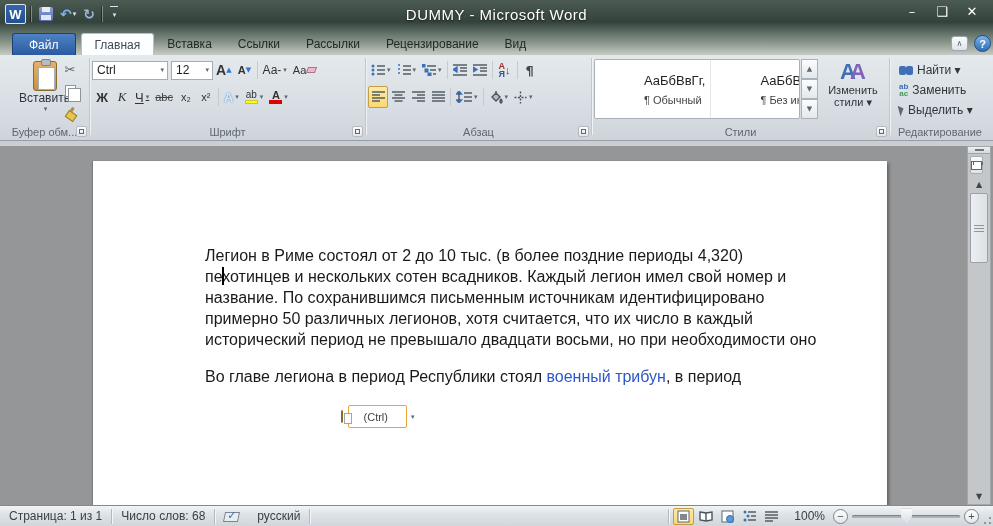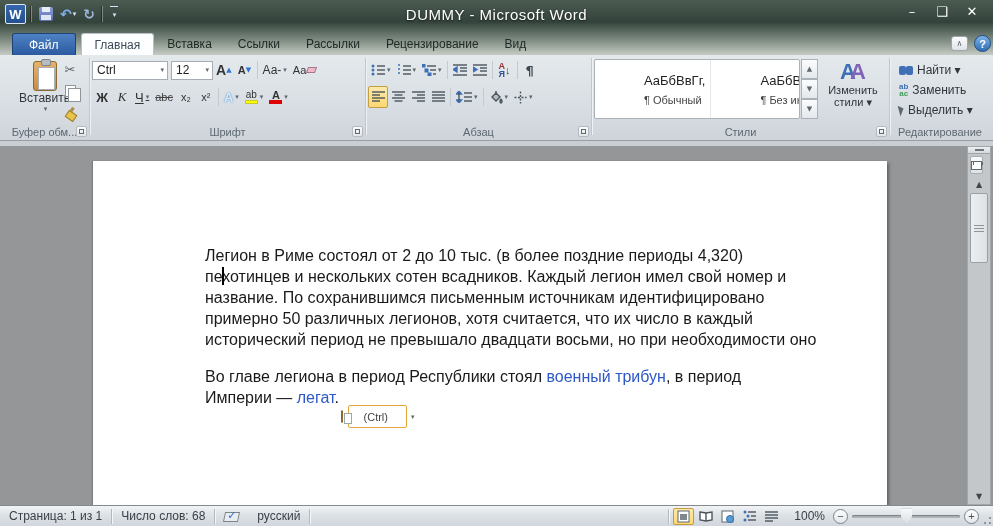--- a/index.html
+++ b/index.html
@@ -531,23 +531,20 @@
           <div class="doc-line">Легион в Риме состоял от 2 до 10 тыс. (в более поздние периоды 4,320)</div>
           <div class="doc-line">пехотинцев и нескольких сотен всадников. Каждый легион имел свой номер и</div>
           <div class="doc-line">название. По сохранившимся письменным источникам идентифицировано</div>
           <div class="doc-line">примерно 50 различных легионов, хотя считается, что их число в каждый</div>
           <div class="doc-line">исторический период не превышало двадцати восьми, но при необходимости оно</div>
         </div>
         <div class="para2">
           <div class="doc-line">
             <span>Во главе легиона в период Республики стоял </span><span class="doc-link">военный трибун</span><span>, в период</span>
           </div>
-          <div class="doc-line">
-            <span>Империи — </span><span class="doc-link">легат</span><span>.</span>
-          </div>
         </div>
       </div>
       <div class="text-cursor"></div>
       <button class="paste-opts">
         <span class="mini-clip"></span>
         <span>(Ctrl)</span>
         <span class="carret">▾</span>
       </button>
     </div>
 

